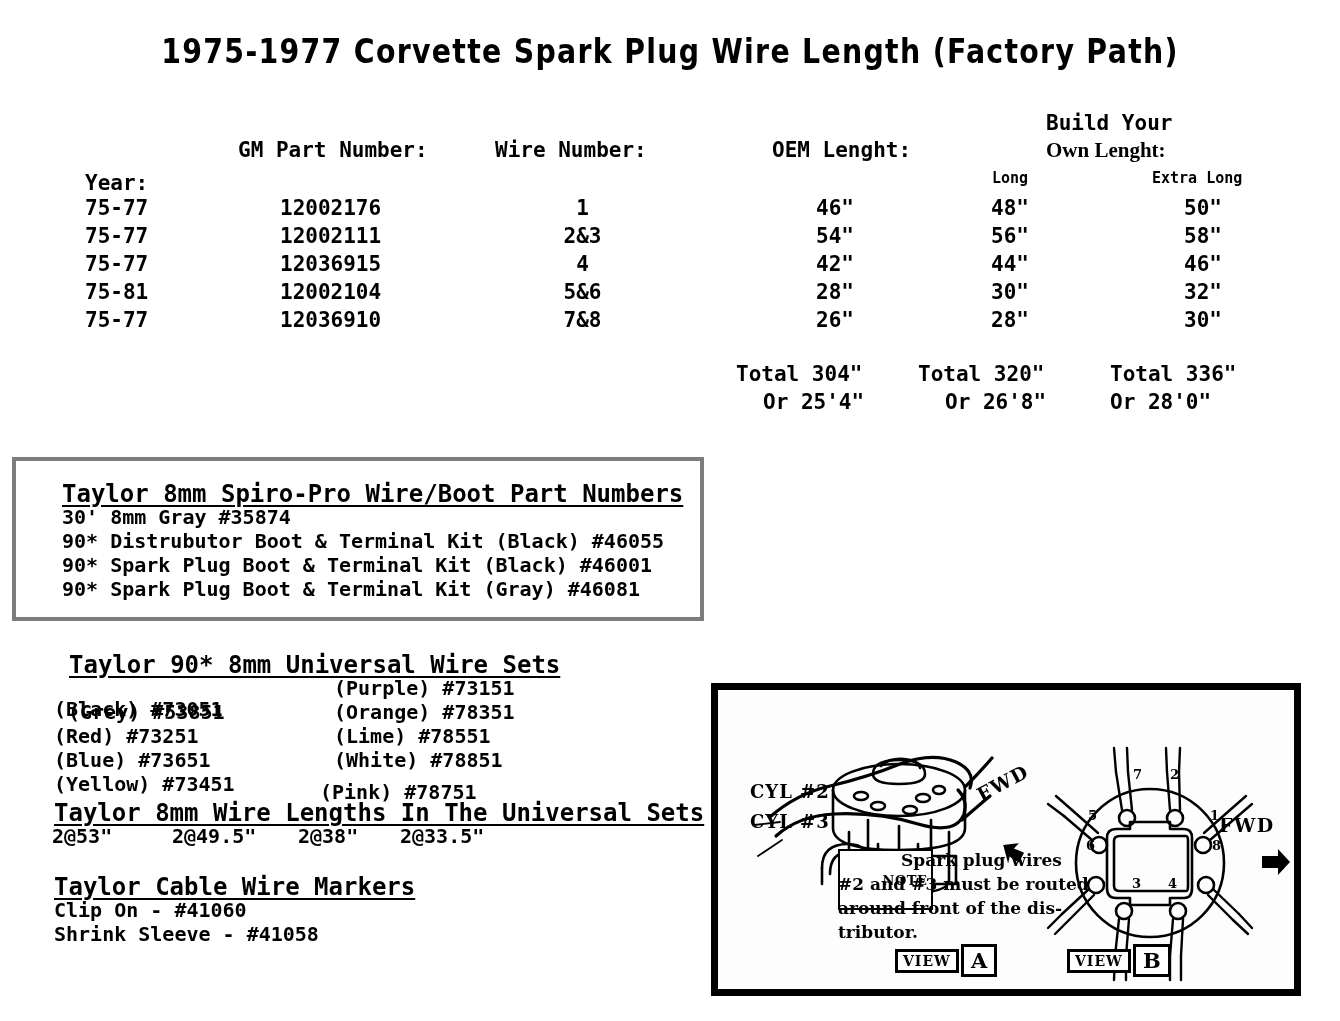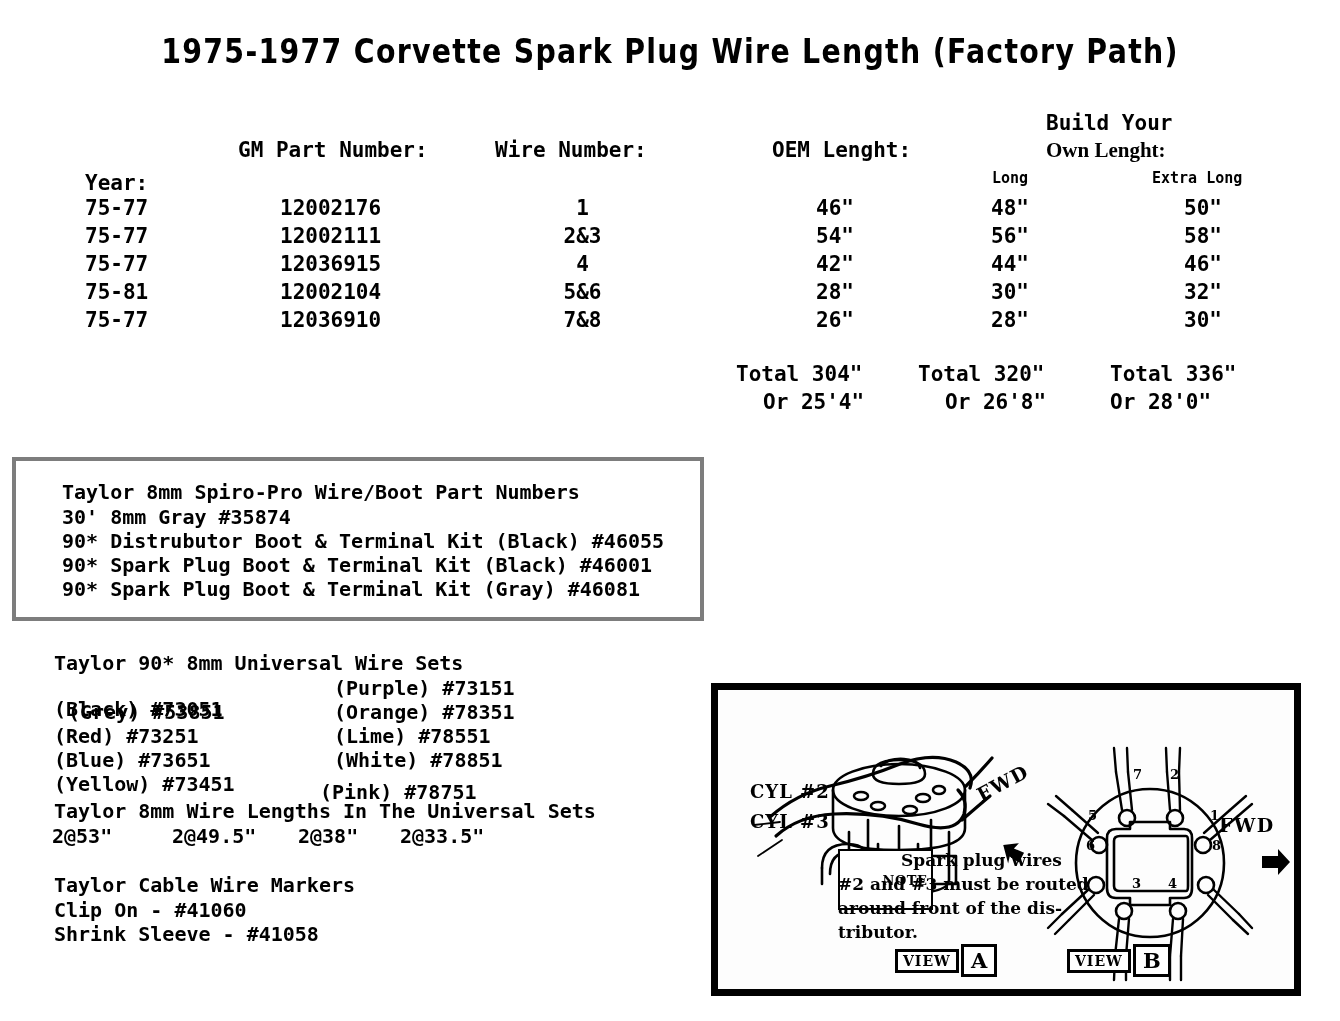--- a/index.html
+++ b/index.html
@@ -60,21 +60,22 @@
     box-sizing: border-box;
   }
   .body-line {
     font-family: "DejaVu Sans Mono", "Liberation Mono", monospace;
     font-weight: bold;
     font-size: 20px;
   }
   .hdr-ul {
     font-family: "DejaVu Sans Mono", "Liberation Mono", monospace;
     font-weight: bold;
-    font-size: 20px;
+    font-size: 24px;
+    text-decoration: underline;
     text-underline-offset: 3px;
   }
 
   
   #diagram-box {
     left: 711px; top: 683px;
     width: 590px; height: 313px;
     border: 7px solid #000000;
     box-sizing: border-box;
     background: #fdfdfd;
@@ -142,21 +143,21 @@
 <div class="abs total" style="left:1110px; top:362px;">Total 336"</div>
 <div class="abs total" style="left:1110px; top:390px;">Or 28'0"</div>
 
 <div class="abs" id="spiro-box"></div>
 <div class="abs hdr-ul" style="left:62px; top:480px;">Taylor 8mm Spiro-Pro Wire/Boot Part Numbers</div>
 <div class="abs body-line" style="left:62px; top:505px;">30' 8mm Gray #35874</div>
 <div class="abs body-line" style="left:62px; top:529px;">90* Distrubutor Boot &amp; Terminal Kit (Black) #46055</div>
 <div class="abs body-line" style="left:62px; top:553px;">90* Spark Plug Boot &amp; Terminal Kit (Black) #46001</div>
 <div class="abs body-line" style="left:62px; top:577px;">90* Spark Plug Boot &amp; Terminal Kit (Gray) #46081</div>
 
-<div class="abs hdr-ul" style="left:54px; top:651px;">Taylor 90* 8mm Universal Wire Sets</div>
+<div class="abs hdr-ul" style="left:69px; top:651px;">Taylor 90* 8mm Universal Wire Sets</div>
 <div class="abs body-line" style="left:54px; top:676px;margin-top:21px;">(Black) #73051</div>
 <div class="abs body-line" style="left:68px; top:700px;">(Grey) #53851</div>
 <div class="abs body-line" style="left:54px; top:724px;">(Red) #73251</div>
 <div class="abs body-line" style="left:54px; top:748px;">(Blue) #73651</div>
 <div class="abs body-line" style="left:54px; top:772px;">(Yellow) #73451</div>
 
 <div class="abs body-line" style="left:334px; top:676px;">(Purple) #73151</div>
 <div class="abs body-line" style="left:334px; top:700px;">(Orange) #78351</div>
 <div class="abs body-line" style="left:334px; top:724px;">(Lime) #78551</div>
 <div class="abs body-line" style="left:334px; top:748px;">(White) #78851</div>

